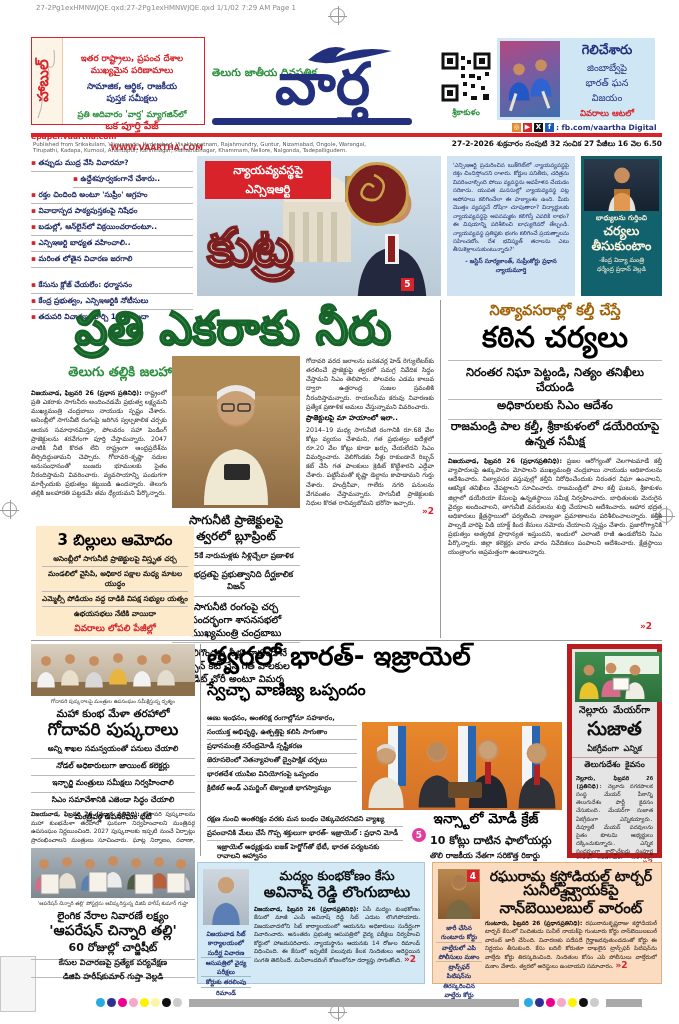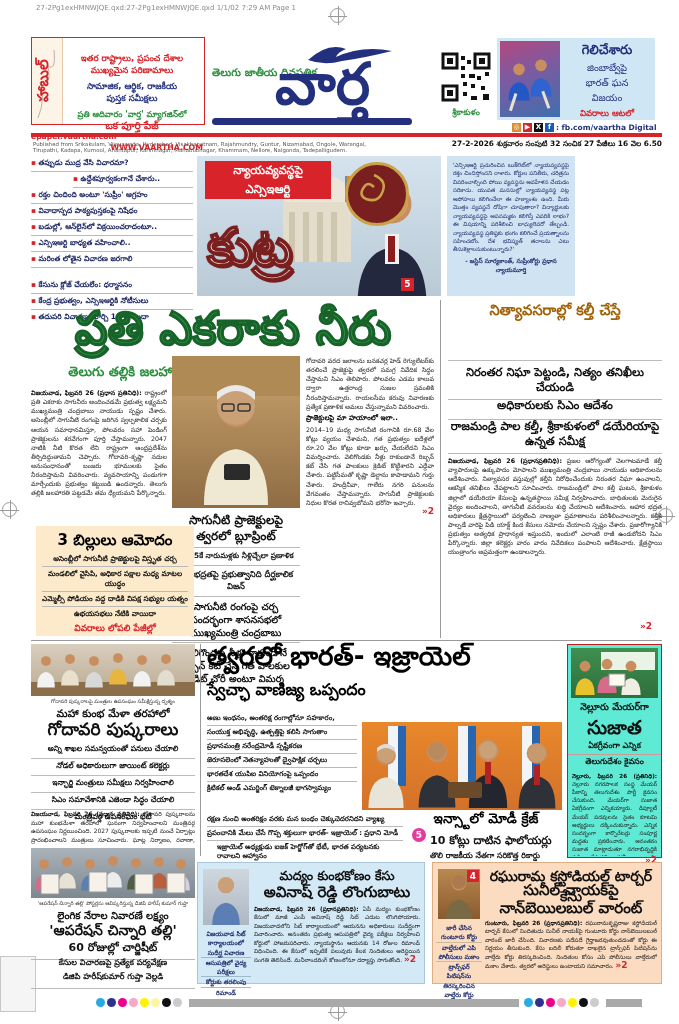--- a/index.html
+++ b/index.html
@@ -171,20 +171,35 @@
       <div>ఎన్సిఇఆర్టి</div>
     </div>
     <div class="abs kutra" style="left:10px;top:56px;font-size:52px;line-height:70px;">కుట్ర</div>
   </div>
 
   <div class="abs" style="left:447px;top:156px;width:128px;height:140px;background:#cfe3f2;padding:5px 6px;box-sizing:border-box;">
     <div class="dkb j" style="font-size:5.7px;line-height:1.48;">'ఎన్సిఇఆర్టి ప్రచురించిన బుక్‌లెట్‌లో న్యాయవ్యవస్థపై రక్తం చిందిస్తోందని రాశారు. కోర్టుల పనితీరు, చరిత్రను వివరించాల్సింది పోయి వ్యవస్థను అవహేళన చేయడం సరికాదు. యువత మనసుల్లో న్యాయవ్యవస్థ పట్ల అపోహలు కలిగించేలా ఈ పాఠ్యాంశం ఉంది. మీరు మొత్తం వ్యవస్థనే దోషిగా చూపుతారా? విద్యార్థులకు న్యాయవ్యవస్థపై అపనమ్మకం కలిగిస్తే ఎవరికి లాభం? ఈ విషయాన్ని పరిశీలించి బాధ్యులెవరో తేల్చండి. న్యాయవ్యవస్థ ప్రతిష్ఠకు భంగం కలిగించే ప్రయత్నాలను సహించబోం. దేశ భవిష్యత్ తరాలను ఎటు తీసుకెళ్లాలనుకుంటున్నారు?'</div>
     <div class="dkb b ctr" style="font-size:6px;margin-top:3px;">- జస్టిస్ సూర్యకాంత్, సుప్రీంకోర్టు ప్రధాన న్యాయమూర్తి</div>
   </div>
 
+  <div class="abs" style="left:581px;top:156px;width:81px;height:140px;background:#11626d;box-sizing:border-box;padding:3px;">
+    <div class="ph" style="position:relative;width:75px;height:52px;background:linear-gradient(180deg,#2b3a4a,#15212e);">
+      <svg width="75" height="52">
+        <use href="#man" x="20" y="6" width="36" height="52" style="color:#e7e2d6"></use>
+        <rect x="30" y="30" width="16" height="22" fill="#e0862f" opacity="0.8"></rect>
+      </svg>
+    </div>
+    <div class="ctr" style="color:#fdf2dc;">
+      <div style="font-size:6.8px;margin-top:3px;font-weight:bold;">బాధ్యులను గుర్తించి</div>
+      <div class="b" style="font-size:12.5px;line-height:15px;">చర్యలు</div>
+      <div class="b" style="font-size:12.5px;line-height:15px;">తీసుకుంటాం</div>
+      <div style="font-size:6.2px;margin-top:3px;">-కేంద్ర విద్యా మంత్రి</div>
+      <div style="font-size:6.2px;">ధర్మేంద్ర ప్రధాన్ వెల్లడి</div>
+    </div>
+  </div>
 
   <div class="abs big-green ctr" style="left:31px;top:299px;width:404px;font-size:46px;line-height:58px;">ప్రతి ఎకరాకు నీరు</div>
   <div class="abs green b" style="left:44px;top:364px;width:170px;font-size:13px;text-align:center;">తెలుగు తల్లికి జలహారతి</div>
 
   <div class="abs body-txt" style="left:31px;top:388px;width:136px;height:134px;overflow:hidden;">
     <span class="dl">విజయవాడ, ఫిబ్రవరి 26 (ప్రధాన ప్రతినిధి):</span> <span>రాష్ట్రంలో ప్రతి ఎకరాకు సాగునీరు అందించడమే ప్రభుత్వ లక్ష్యమని ముఖ్యమంత్రి చంద్రబాబు నాయుడు స్పష్టం చేశారు. అసెంబ్లీలో సాగునీటి రంగంపై జరిగిన స్వల్పకాలిక చర్చకు ఆయన సమాధానమిస్తూ, పోలవరం సహా పెండింగ్ ప్రాజెక్టులను శరవేగంగా పూర్తి చేస్తామన్నారు. 2047 నాటికి నీటి కొరత లేని రాష్ట్రంగా ఆంధ్రప్రదేశ్‌ను తీర్చిదిద్దుతామని చెప్పారు. గోదావరి–కృష్ణా నదుల అనుసంధానంతో బంజరు భూములకు సైతం నీరందిస్తామని వివరించారు. వ్యవసాయాన్ని పండుగగా మార్చేందుకు ప్రభుత్వం కట్టుబడి ఉందన్నారు. తెలుగు తల్లికి జలహారతి పట్టడమే తమ ధ్యేయమని పేర్కొన్నారు.</span>
   </div>
 
   <div class="ph" style="left:172px;top:356px;width:128px;height:152px;background:linear-gradient(180deg,#c9a46e,#8f6c44);">
     <svg width="128" height="152">
@@ -218,20 +233,21 @@
     <div class="b rule" style="font-size:7.2px;padding:2px 0;">అసెంబ్లీలో సాగునీటి ప్రాజెక్టులపై విస్తృత చర్చ</div>
     <div class="b rule" style="font-size:7.2px;padding:2px 0;">మండలిలో వైసిపి, అధికార పక్షాల మధ్య మాటల యుద్ధం</div>
     <div class="b rule" style="font-size:7.2px;padding:2px 0;">ఎమ్మెల్సీ పోడియం వద్ద దాడికి విపక్ష సభ్యుల యత్నం</div>
     <div class="b" style="font-size:7.2px;padding:2px 0;">ఉభయసభలు నేటికి వాయిదా</div>
     <div class="red b" style="font-size:9px;margin-top:2px;">వివరాలు లోపలి పేజీల్లో</div>
   </div>
 
   <div class="abs" style="left:440px;top:300px;width:1px;height:338px;background:#9a9a9a;"></div>
 
   <div class="abs ctr b" style="left:448px;top:302px;width:214px;font-size:14.5px;color:#a16207;">నిత్యావసరాల్లో కల్తీ చేస్తే</div>
+  <div class="abs ctr b" style="left:448px;top:318px;width:214px;font-size:29px;line-height:38px;color:#000;">కఠిన చర్యలు</div>
   <div class="abs ctr b rule" style="left:448px;top:360px;width:214px;font-size:11.5px;line-height:15px;padding-bottom:4px;border-top:1px solid #bcbcbc;padding-top:4px;">నిరంతర నిఘా పెట్టండి, నిత్యం తనిఖీలు చేయండి</div>
   <div class="abs ctr b rule" style="left:448px;top:395px;width:214px;font-size:11.5px;padding:3px 0 4px;">అధికారులకు సిఎం ఆదేశం</div>
   <div class="abs ctr b rule" style="left:448px;top:416px;width:214px;font-size:11.5px;line-height:15px;padding:3px 0 4px;">రాజమండ్రి పాల కల్తీ, శ్రీకాకుళంలో డయేరియాపై ఉన్నత సమీక్ష</div>
   <div class="abs body-txt" style="left:448px;top:456px;width:214px;height:164px;overflow:hidden;">
     <span class="dl">విజయవాడ, ఫిబ్రవరి 26 (ప్రధానప్రతినిధి):</span> <span>ప్రజల ఆరోగ్యంతో చెలగాటమాడే కల్తీ వ్యాపారులపై ఉక్కుపాదం మోపాలని ముఖ్యమంత్రి చంద్రబాబు నాయుడు అధికారులను ఆదేశించారు. నిత్యావసర వస్తువుల్లో కల్తీని నిరోధించేందుకు నిరంతర నిఘా ఉంచాలని, ఆకస్మిక తనిఖీలు చేపట్టాలని సూచించారు. రాజమండ్రిలో పాల కల్తీ ఘటన, శ్రీకాకుళం జిల్లాలో డయేరియా కేసులపై ఉన్నతస్థాయి సమీక్ష నిర్వహించారు. బాధితులకు మెరుగైన వైద్యం అందించాలని, తాగునీటి వనరులను శుద్ధి చేయాలని ఆదేశించారు. ఆహార భద్రత అధికారులు క్షేత్రస్థాయిలో పర్యటించి నాణ్యతా ప్రమాణాలను పరిశీలించాలన్నారు. కల్తీకి పాల్పడే వారిపై పిడి యాక్ట్ కింద కేసులు నమోదు చేయాలని స్పష్టం చేశారు. ప్రజారోగ్యానికి ప్రభుత్వం అత్యధిక ప్రాధాన్యత ఇస్తుందని, ఇందులో ఎలాంటి రాజీ ఉండబోదని సిఎం పేర్కొన్నారు. జిల్లా కలెక్టర్లు వారం వారం నివేదికలు పంపాలని ఆదేశించారు. క్షేత్రస్థాయి యంత్రాంగం అప్రమత్తంగా ఉండాలన్నారు.</span>
   </div>
   <div class="abs jump" style="left:640px;top:622px;">»2</div>
 
   <div class="abs" style="left:31px;top:640px;width:631px;height:1px;background:#9a9a9a;"></div>
 
@@ -272,21 +288,21 @@
       <rect x="10" y="26" width="18" height="20" fill="#f6f2ea" stroke="#999"></rect>
       <rect x="58" y="24" width="18" height="20" fill="#f6f2ea" stroke="#999"></rect>
       <rect x="104" y="26" width="18" height="20" fill="#f6f2ea" stroke="#999"></rect>
       <rect x="136" y="25" width="18" height="20" fill="#f6f2ea" stroke="#999"></rect>
     </svg>
   </div>
   <div class="abs ctr" style="left:31px;top:900px;width:164px;font-size:5.2px;color:#333;">'ఆపరేషన్ చిన్నారి తల్లి' పోస్టర్లను ఆవిష్కరిస్తున్న డిజిపి హరీష్ కుమార్ గుప్తా</div>
   <div class="abs ctr b" style="left:31px;top:910px;width:164px;font-size:10px;">లైంగిక నేరాల నివారణే లక్ష్యం</div>
   <div class="abs ctr b" style="left:31px;top:922px;width:164px;font-size:14px;">'ఆపరేషన్ చిన్నారి తల్లి'</div>
   <div class="abs ctr b rule" style="left:31px;top:941px;width:164px;font-size:11px;padding-bottom:3px;">60 రోజుల్లో చార్జిషీట్</div>
-  <div class="abs ctr b rule" style="left:31px;top:958px;width:164px;font-size:8px;padding-bottom:19px;">కేసుల విచారణపై ప్రత్యేక పర్యవేక్షణ</div>
+  <div class="abs ctr b rule" style="left:31px;top:958px;width:164px;font-size:8px;padding-bottom:8px;">కేసుల విచారణపై ప్రత్యేక పర్యవేక్షణ</div>
   <div class="abs ctr b" style="left:31px;top:972px;width:164px;font-size:8px;">డిజిపి హరీష్‌కుమార్ గుప్తా వెల్లడి</div>
 
   <div class="abs" style="left:200px;top:644px;width:1px;height:212px;background:#9a9a9a;"></div>
 
   <div class="abs b" style="left:207px;top:640px;width:356px;font-size:26px;line-height:33px;color:#000;">త్వరలో భారత్- ఇజ్రాయెల్</div>
   <div class="abs b" style="left:207px;top:673px;width:356px;font-size:16px;line-height:33px;color:#000;">స్వేచ్ఛా వాణిజ్య ఒప్పందం</div>
   <div class="abs" style="left:207px;top:712px;width:150px;">
     <div class="b rule" style="font-size:6.9px;padding:2px 0;">అణు ఇంధనం, అంతరిక్ష రంగాల్లోనూ సహకారం,</div>
     <div class="b rule" style="font-size:6.9px;padding:2px 0;">సంయుక్త అభివృద్ధి, ఉత్పత్తిపై కలిసి సాగుతాం</div>
     <div class="b rule" style="font-size:6.9px;padding:2px 0;">ప్రధానమంత్రి నరేంద్రమోడీ స్పష్టీకరణ</div>
@@ -321,21 +337,21 @@
     <div class="b rule" style="font-size:6.9px;padding:2px 0;">ప్రపంచానికి మేలు చేసే గొప్ప శక్తులుగా భారత్- ఇజ్రాయెల్ : ప్రధాని మోడీ</div>
     <div class="b" style="font-size:6.9px;padding:2px 0;margin-left:10px;">ఇజ్రాయెల్ అధ్యక్షుడు ఐజక్ హెర్జోగ్‌తో భేటీ, భారత పర్యటనకు రావాలని ఆహ్వానం</div>
   </div>
   <div class="abs" style="left:410px;top:810px;width:152px;height:48px;">
     <div class="b ctr" style="font-size:13.5px;color:#000;">ఇన్స్టాలో మోడీ క్రేజ్</div>
     <div class="abs ctr" style="left:2px;top:18px;width:14px;height:14px;border-radius:50%;background:#e5399d;color:#fff;font-size:9px;line-height:14px;font-weight:bold;">5</div>
     <div class="b" style="font-size:11px;margin:4px 0 0 20px;">10 కోట్లు దాటిన ఫాలోయర్లు</div>
     <div class="b" style="font-size:7.8px;margin:2px 0 0 20px;">తొలి రాజకీయ నేతగా సరికొత్త రికార్డు</div>
   </div>
 
-  <div class="abs" style="left:567px;top:644px;width:95px;height:214px;background:#5eead4;border:1px solid #b91c1c;box-sizing:border-box;">
+  <div class="abs" style="left:567px;top:644px;width:95px;height:214px;background:#e5e5e5;border:5px solid #b91c1c;box-sizing:border-box;font-family:Liberation Mono, monospace;">
     <div class="ph" style="left:3px;top:3px;width:87px;height:50px;background:linear-gradient(180deg,#3f8f4f,#2e6f3c);">
       <svg width="87" height="50">
         <rect x="30" y="4" width="54" height="18" fill="#e9f3e6"></rect>
         <use href="#man" x="2" y="10" width="24" height="38" style="color:#e8c32e"></use>
         <use href="#man" x="24" y="8" width="24" height="38" style="color:#d86a8a"></use>
         <use href="#man" x="48" y="10" width="24" height="38" style="color:#f0ede4"></use>
         <rect x="38" y="26" width="16" height="12" fill="#fdfaf2" stroke="#999"></rect>
       </svg>
     </div>
     <div class="ctr b" style="margin-top:56px;font-size:9.5px;">నెల్లూరు మేయర్‌గా</div>

